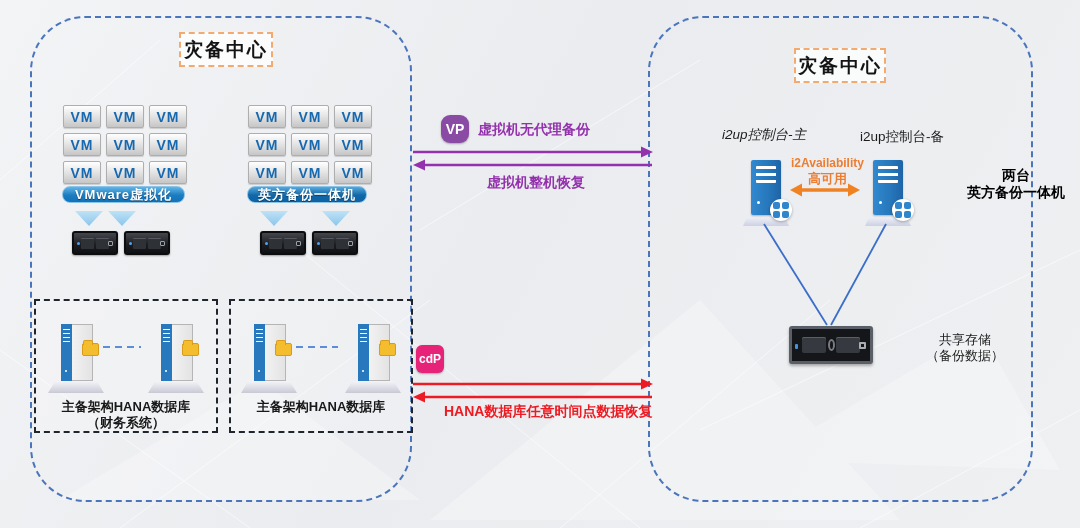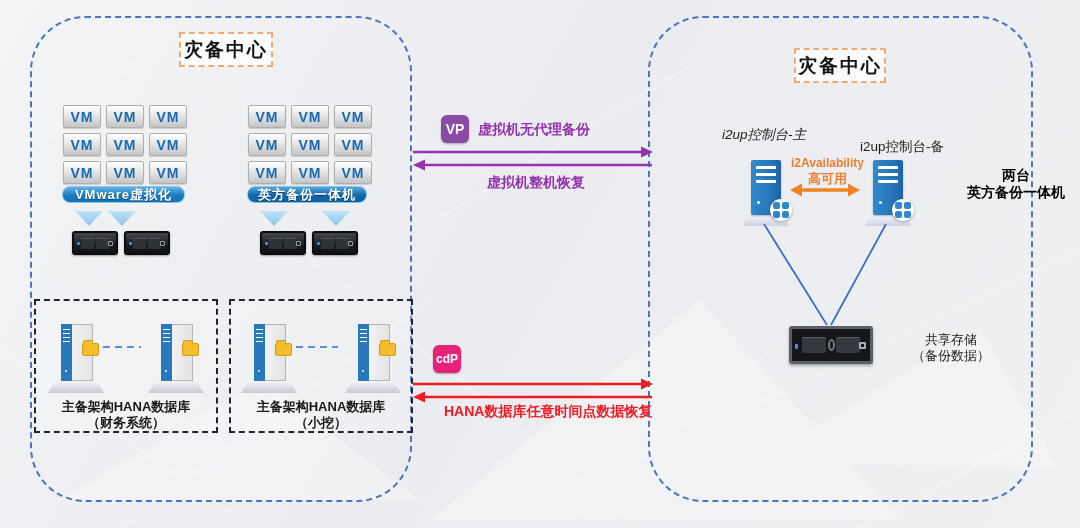--- a/index.html
+++ b/index.html
@@ -218,29 +218,28 @@
           <div class="ht-face"></div>
         <div class="ht-folder"></div>
       </div>
       <div class="hana-tower" style="left:114px; top:20px;">
         <div class="ht-plat"></div>
           <div class="ht-body"></div>
           <div class="ht-face"></div>
         <div class="ht-folder"></div>
       </div>
       <div class="hana-label" style="top:98px;">主备架构HANA数据库</div>
-      <div class="hana-label" style="top:114px;">（小挖）</div>
     </div>
   </div>
 
   <div class="region right">
     <div class="region-title" style="left:144px; top:30px; width:92px; height:35px;">灾备中心</div>
 
     <div class="txt console-label" style="left:64px; top:108px;font-style:italic;">i2up控制台-主</div>
-    <div class="txt console-label" style="left:202px; top:120px;">i2up控制台-备</div>
+    <div class="txt console-label" style="left:202px; top:110px;">i2up控制台-备</div>
 
     <div class="i2-tower" style="left:93px; top:142px;">
       <div class="i2-plat"></div>
         <div class="i2-body"></div>
       <div class="i2-badge">
           <span></span>
           <span></span>
           <span></span>
           <span></span>
         </div>
@@ -264,31 +263,31 @@
       <div>英方备份一体机</div>
     </div>
 
     <div class="storage" style="left:139px; top:308px;">
       <div class="bay b1"></div>
         <div class="bay b2"></div>
         <div class="cc"></div>
         <div class="sq"></div>
         <div class="led"></div>
     </div>
-    <div class="txt storage-label" style="left:241px; top:314px;">
+    <div class="txt storage-label" style="left:255px; top:314px;">
       <div>共享存储</div>
       <div>（备份数据）</div>
     </div>
   </div>
 
-  <div class="badge badge-vp" style="left:441px; top:115px;">VP</div>
+  <div class="badge badge-vp" style="left:441px; top:115px;border-radius:9px;">VP</div>
   <div class="flow-text flow-purple" style="left:478px; top:121px; width:112px;">虚拟机无代理备份</div>
   <div class="flow-text flow-purple" style="left:484px; top:174px; width:104px;">虚拟机整机恢复</div>
 
-  <div class="badge badge-cdp" style="left:433px; top:345px;">cdP</div>
+  <div class="badge badge-cdp" style="left:416px; top:345px;">cdP</div>
   <div class="flow-text flow-red" style="left:444px; top:403px; width:180px;">HANA数据库任意时间点数据恢复</div>
 
   <svg class="layer">
 
     <g>
       <line x1="413" y1="152" x2="641" y2="152" stroke="#9431ad" stroke-width="2.5"></line>
       <polygon points="641,146.5 653,152 641,157.5" fill="#9431ad"></polygon>
     </g>
 
     <g>

